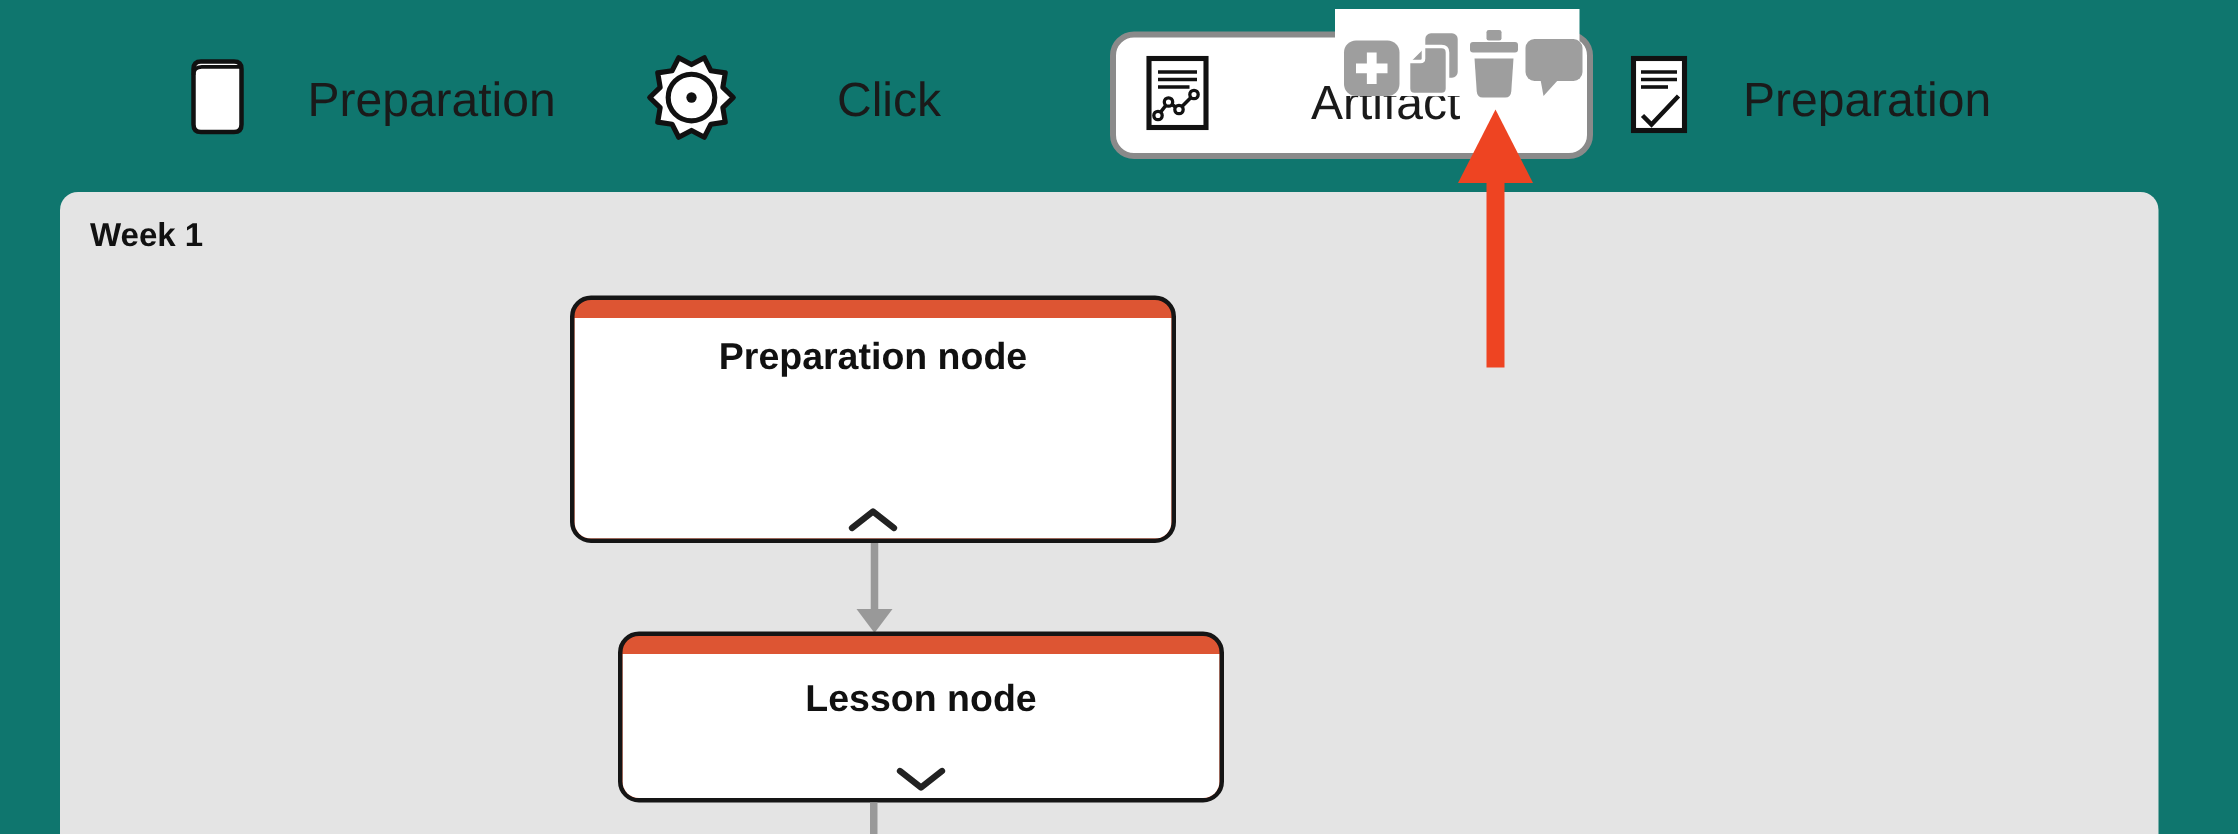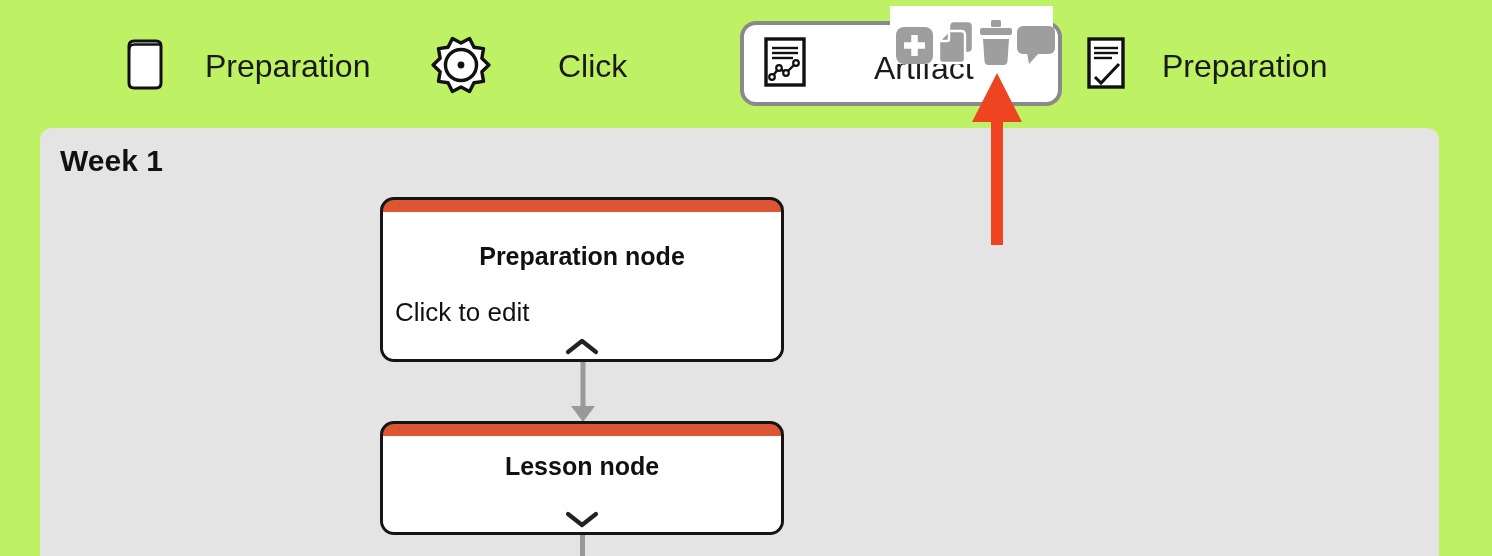--- a/index.html
+++ b/index.html
@@ -1,43 +1,43 @@
 <!DOCTYPE html>
 <html><head>
 <meta charset="utf-8">
 <style>
   html,body{margin:0;padding:0;background:#fff;}
-  .stage{position:relative;width:1492px;height:556px;background:#bef264;overflow:hidden;
+  .stage{position:relative;width:1492px;height:556px;background:#0f766e;overflow:hidden;
          font-family:"Liberation Sans","DejaVu Sans",sans-serif;color:#1a1a1a;}
   .abs{position:absolute;}
 
   
   .palette-label{position:absolute;top:48px;font-size:32px;line-height:36px;color:#1a1a1a;white-space:nowrap;}
   .artifact-frame{position:absolute;left:740px;top:21px;width:322px;height:85px;background:#fff;
                   border:4px solid #8a8a8a;border-radius:16px;box-sizing:border-box;z-index:1;}
   .mini-toolbar{position:absolute;left:890px;top:6px;width:163px;height:58px;background:#ffffff;z-index:2;
                 display:block;}
   .mini-btn{position:absolute;cursor:pointer;}
   .plus-btn{left:6px;top:21px;width:37px;height:37px;background:#9e9e9e;border-radius:8px;}
 
   
   .annotation-arrow{position:absolute;left:965px;top:70px;z-index:5;pointer-events:none;}
 
   
   .week-canvas{position:absolute;left:40px;top:128px;width:1399px;height:428px;
                background:#e4e4e4;border-radius:12px 12px 0 0;z-index:0;}
-  .week-label{position:absolute;left:20px;top:16px;font-size:30px;font-weight:bold;color:#111;}
+  .week-label{position:absolute;left:20px;top:16px;font-size:22px;font-weight:bold;color:#111;}
 
   .flow-node{position:absolute;left:340px;background:#dd5533;border:3px solid #151515;
              border-radius:14px;box-sizing:border-box;overflow:hidden;}
   .node-prep{top:69px;width:404px;height:165px;}
-  .node-lesson{top:293px;width:404px;height:114px;}
+  .node-lesson{top:293px;width:404px;height:114px;margin-left:32px;}
   .node-body{position:absolute;left:0;right:0;top:12px;bottom:0;background:#ffffff;
              border-radius:0 0 9px 9px;}
-  .node-title{margin-top:30px;text-align:center;font-size:25px;font-weight:bold;color:#111;}
+  .node-title{margin-top:12px;text-align:center;font-size:25px;font-weight:bold;color:#111;}
   .node-text{margin-top:26px;margin-left:12px;font-size:26px;color:#111;}
   .chevron{position:absolute;left:50%;transform:translateX(-50%);bottom:4px;cursor:pointer;}
 
   .connector1{position:absolute;left:530px;top:234px;}
   .connector2{position:absolute;left:540px;top:407px;width:5px;height:21px;background:#999999;}
 </style>
 </head>
 <body>
 
 <div class="stage">
@@ -115,21 +115,20 @@
       <span class="palette-label" style="left:1162px">Preparation</span>
     </div>
   </div>
 
   <div class="week-canvas">
     <div class="week-label">Week 1</div>
 
     <div class="flow-node node-prep">
       <div class="node-body">
         <div class="node-title">Preparation node</div>
-        <div class="node-text">Click to edit</div>
         <svg class="chevron" width="34" height="17" viewBox="0 0 34 17">
           <polyline points="3,14 17,3 31,14" fill="none" stroke="#222" stroke-width="4.2" stroke-linecap="round" stroke-linejoin="round"></polyline>
         </svg>
       </div>
     </div>
 
     <svg class="connector1" width="26" height="61" viewBox="0 0 26 61">
       <line x1="13" y1="0" x2="13" y2="45" stroke="#999999" stroke-width="5"></line>
       <polygon points="1,44 25,44 13,60" fill="#999999"></polygon>
     </svg>

